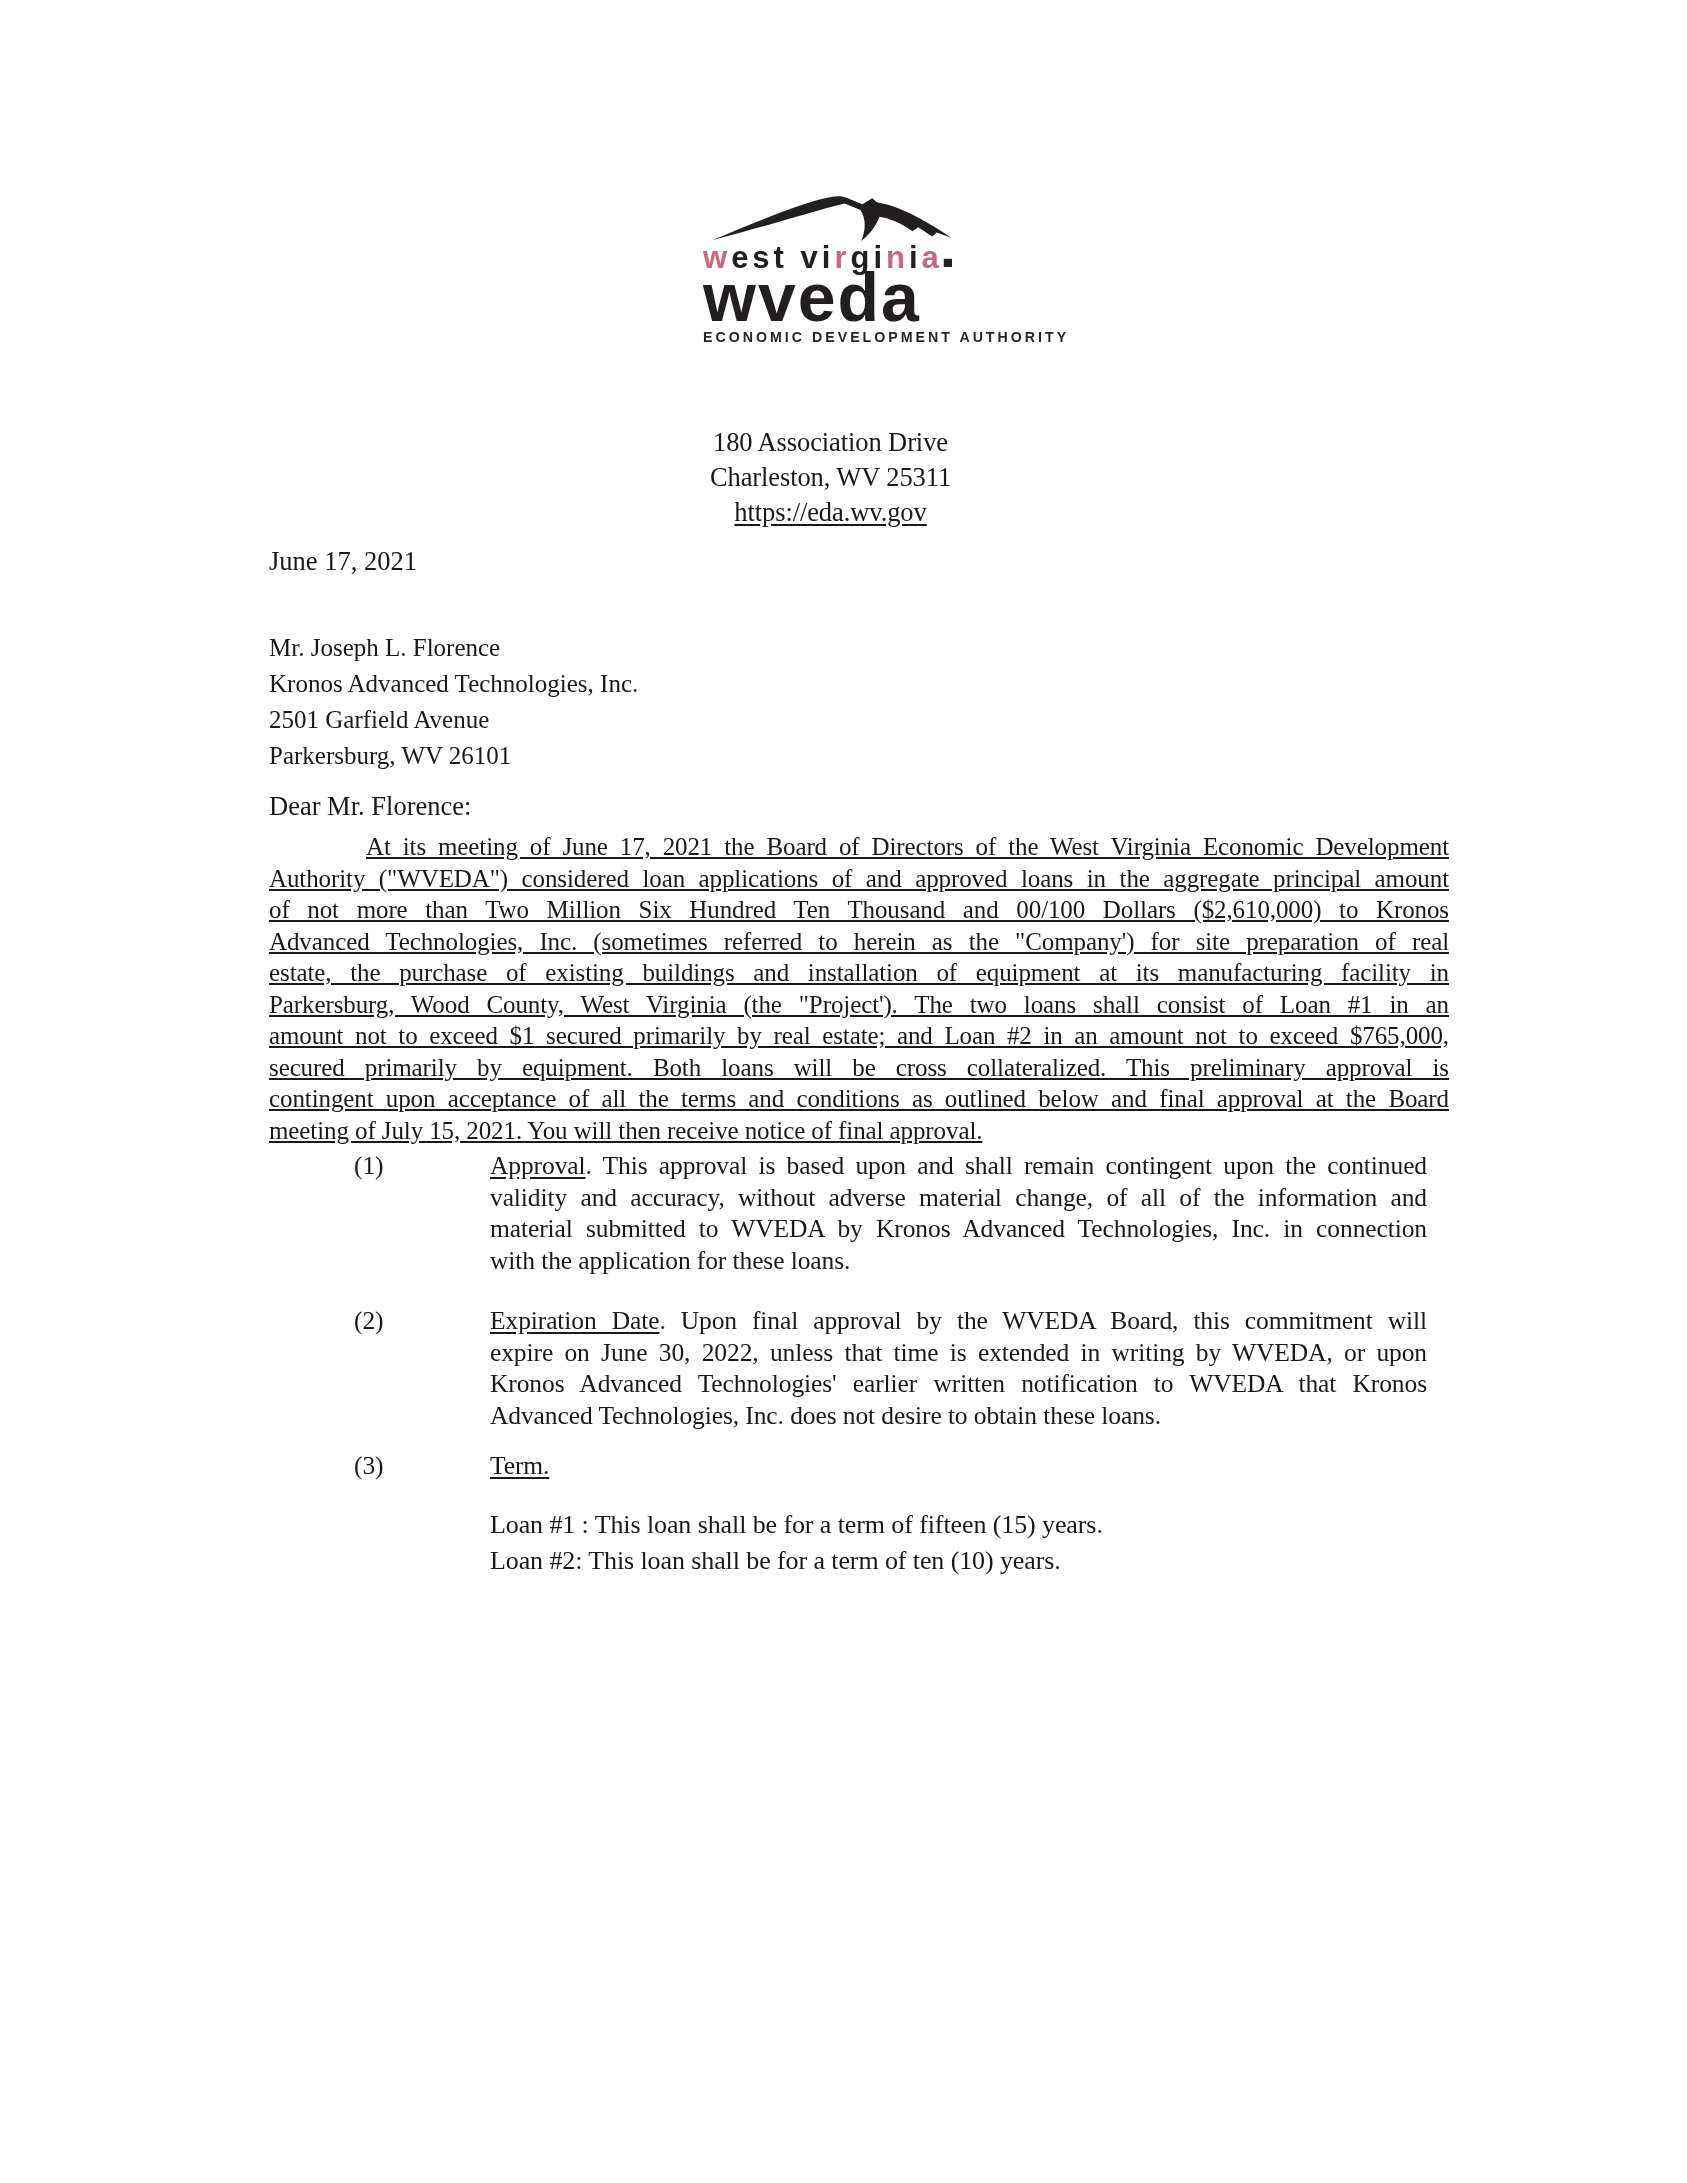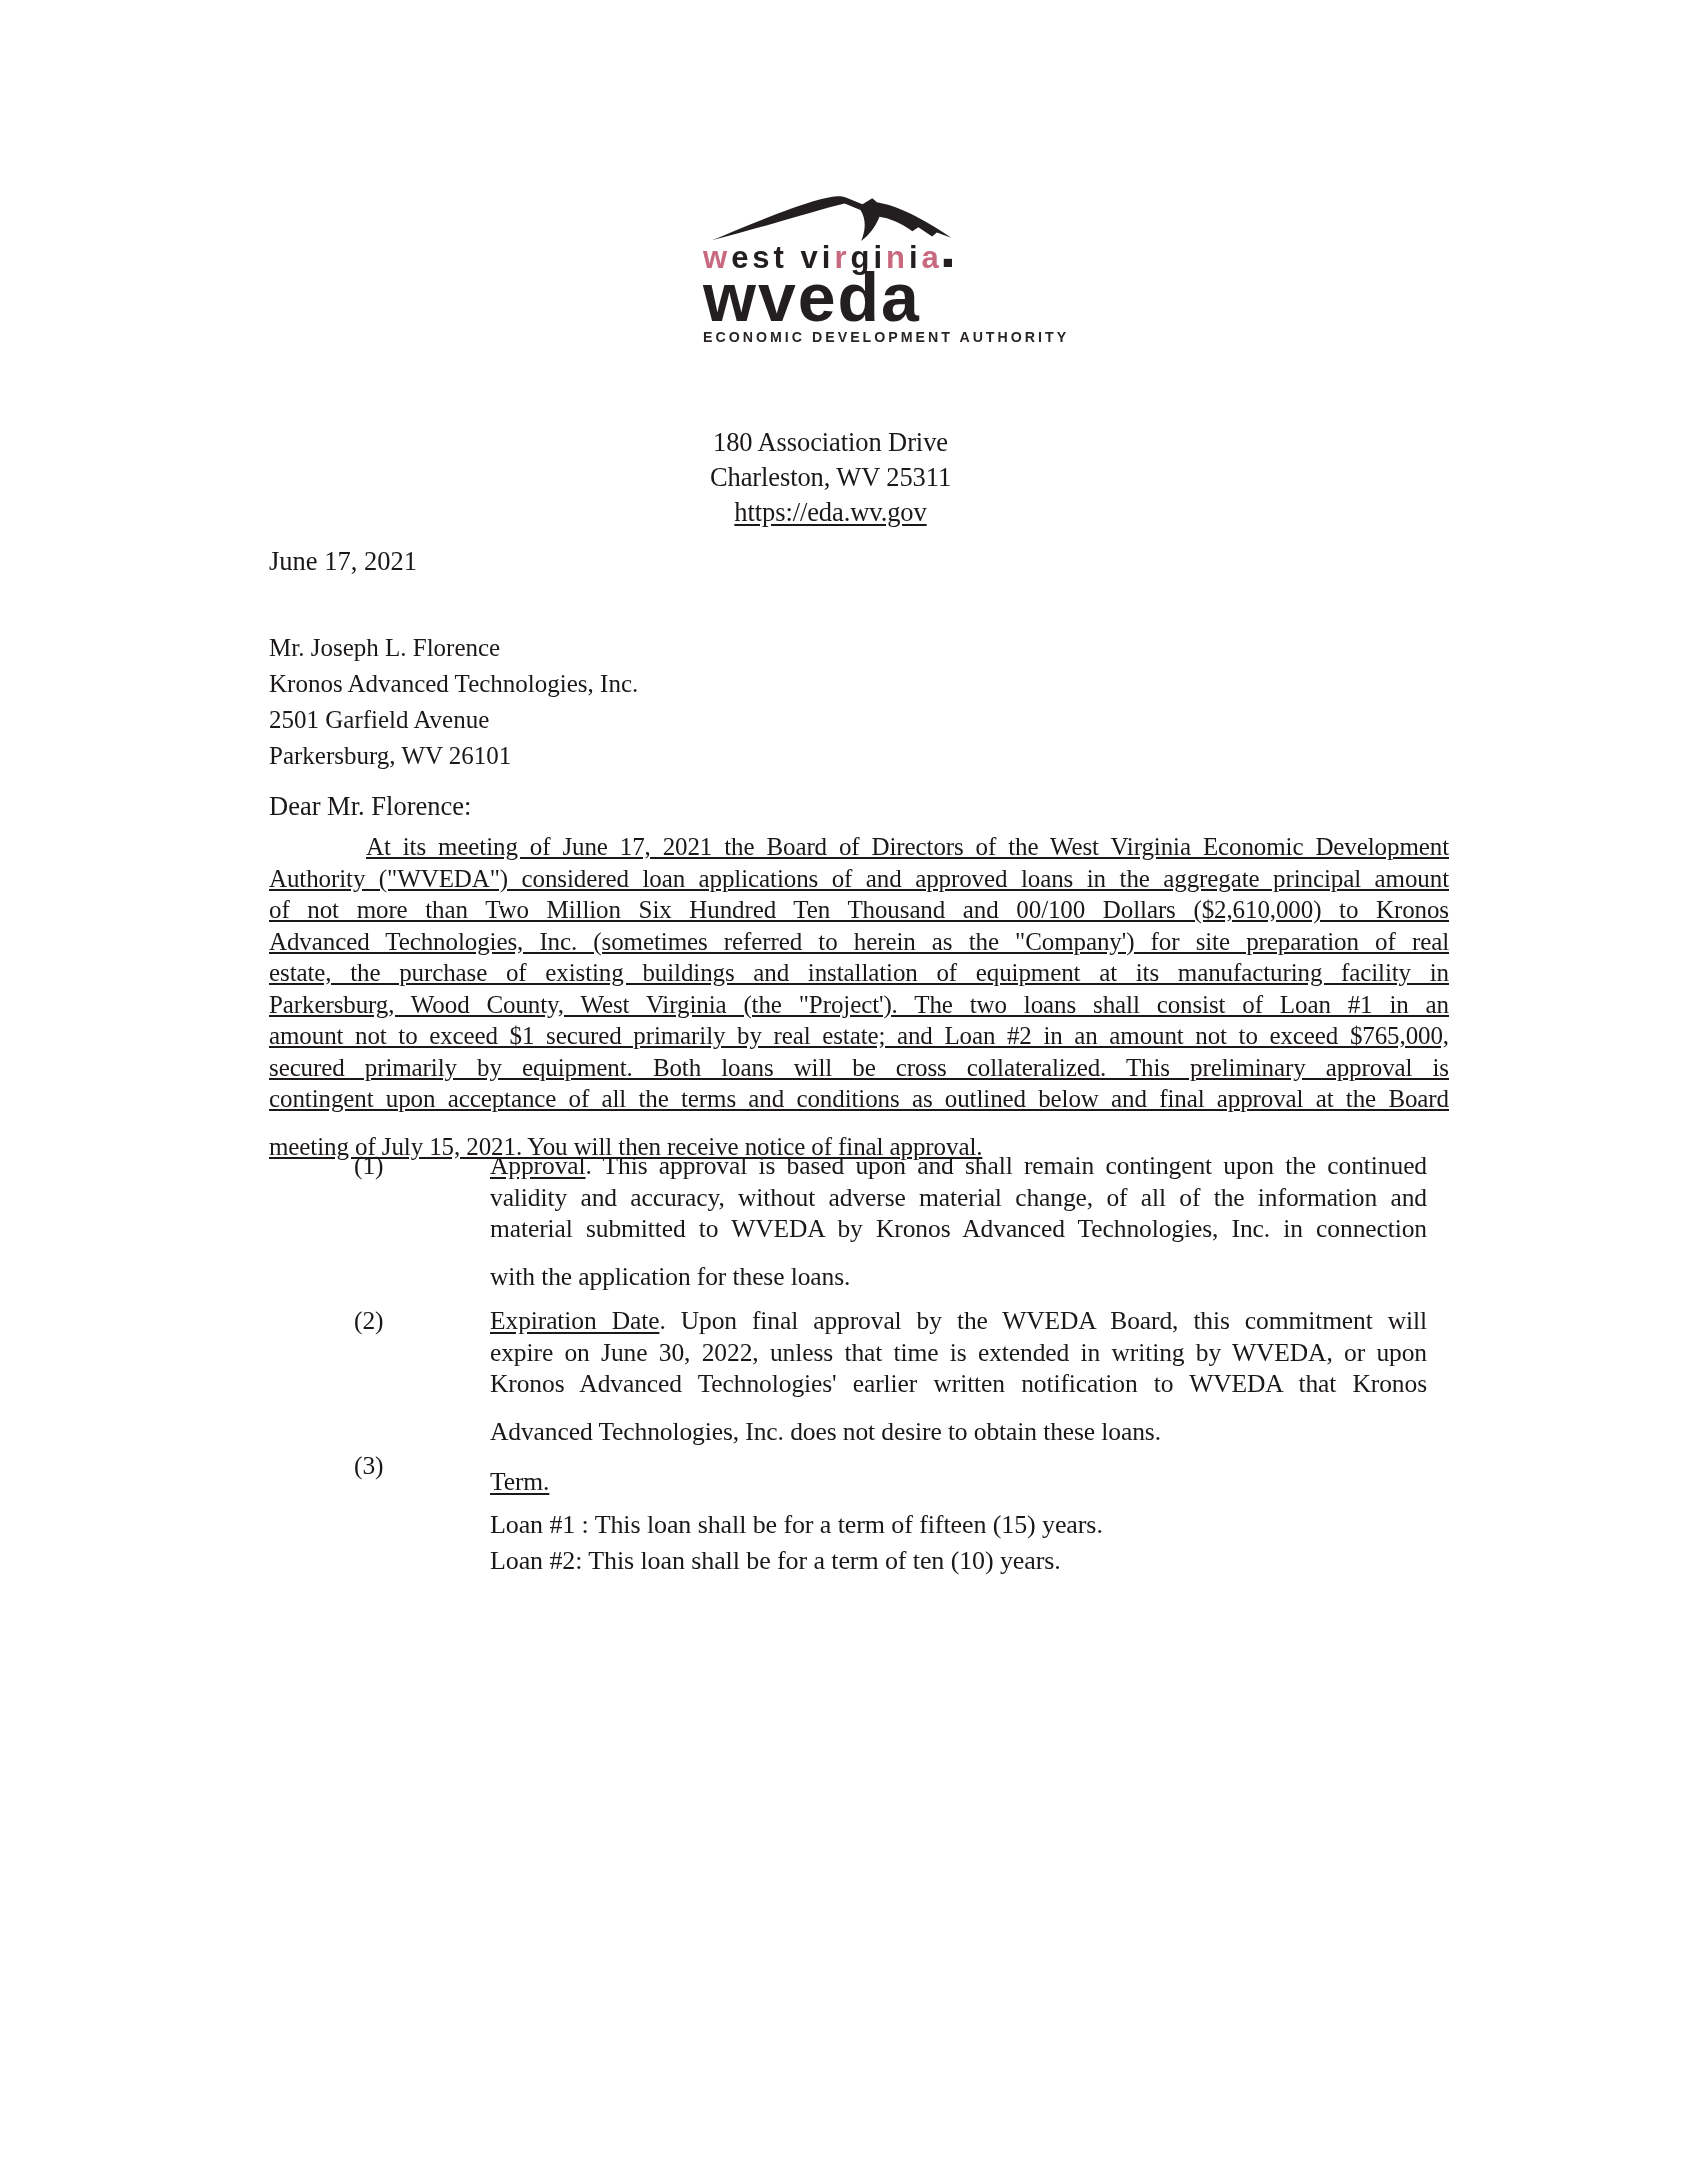--- a/index.html
+++ b/index.html
@@ -60,21 +60,21 @@
   .date { position: absolute; top: 546px; left: 269px; font-size: 26.5px; }
   .recipient { position: absolute; top: 630px; left: 269px; font-size: 25px; line-height: 36px; }
   .salutation { position: absolute; top: 791px; left: 269px; font-size: 26.5px; }
 
   .body-copy {
     position: absolute; top: 831px; left: 269px; width: 1180px;
     font-size: 25px; line-height: 31.5px; letter-spacing: -0.1px; text-decoration: underline;
   }
   .jline { text-align: justify; text-align-last: justify; }
   .first-line { text-indent: 97px; }
-  .last-line { text-align: left; text-align-last: left; margin-top: 16px; }
+  .last-line { text-align: left; text-align-last: left; }
 
   .item {
     position: absolute; left: 269px; width: 1180px;
     font-size: 25.5px; line-height: 31.5px; letter-spacing: -0.1px;
   }
   .item .num { position: absolute; left: 85px; top: 0; }
   .item .itext { margin-left: 221px; width: 937px; }
   #item-1 { top: 1150px; }
   #item-2 { top: 1305px; }
   #item-3 { top: 1450px; }

